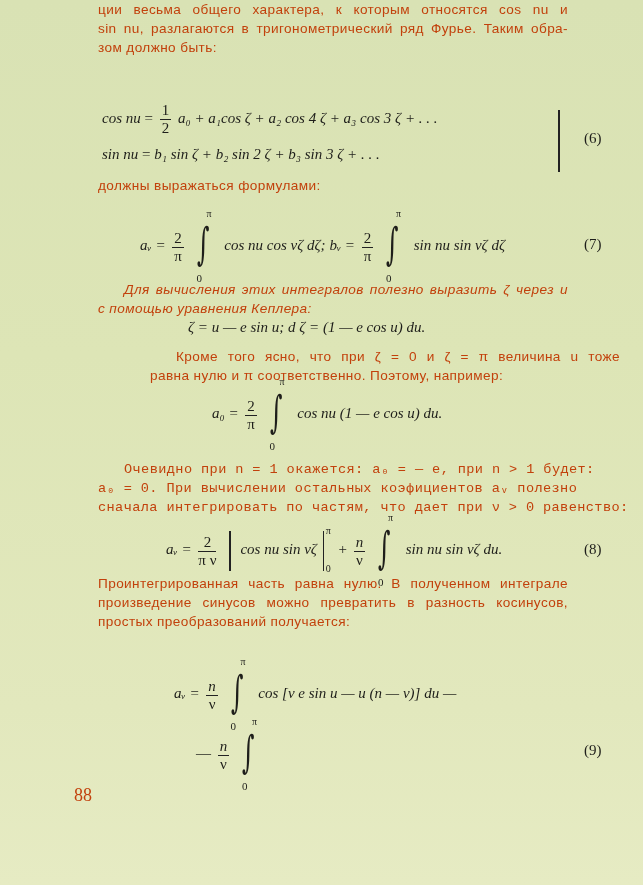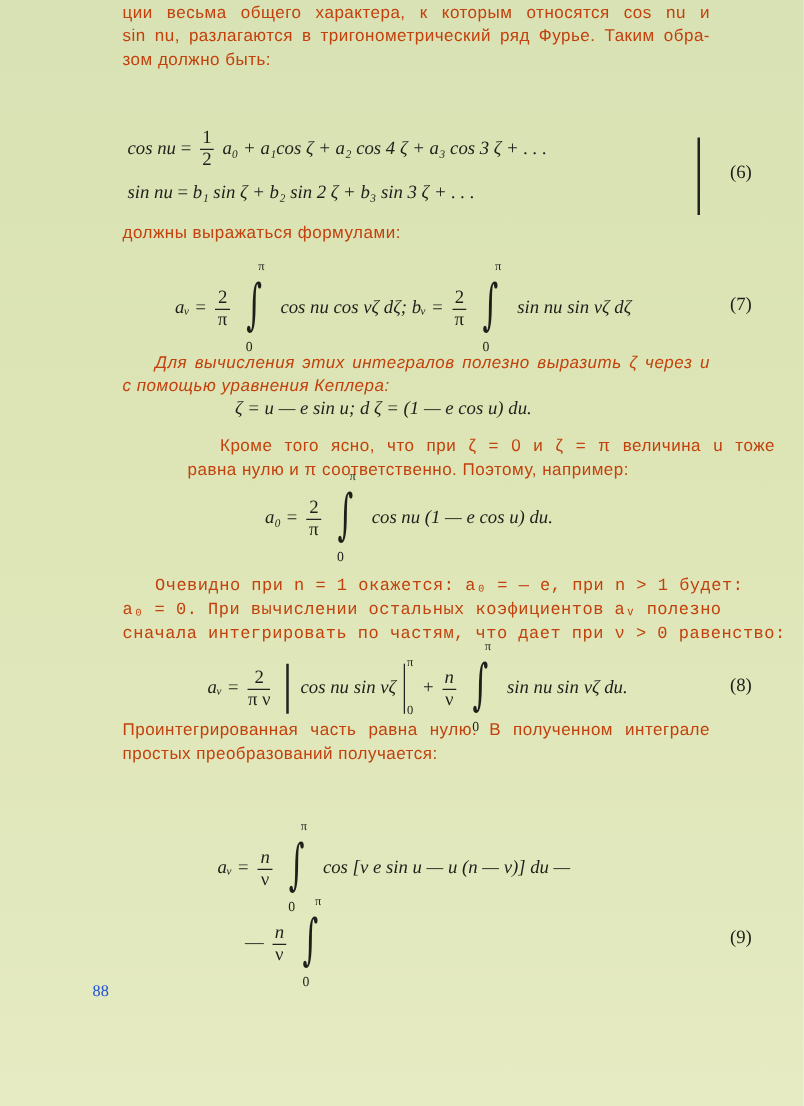--- a/index.html
+++ b/index.html
@@ -18,21 +18,21 @@
   .eq { position:absolute; font-family:"Liberation Serif","DejaVu Serif",serif; font-size:15px; white-space:nowrap; color:#1e1e1a; }
   .frac { display:inline-block; vertical-align:middle; text-align:center; margin:0 3px; }
   .frac .num { display:block; border-bottom:1px solid #222; padding:0 2px; line-height:17px; }
   .frac .den { display:block; line-height:17px; }
   .int { display:inline-block; position:relative; vertical-align:middle; width:22px; height:50px; margin:0 4px; }
   .int .sign { position:absolute; left:2px; top:-6px; font-size:44px; font-style:normal; font-family:"DejaVu Serif",serif; line-height:56px; transform:scaleX(0.55); transform-origin:left; }
   .int .up { position:absolute; left:12px; top:-14px; font-size:10px; font-style:normal; }
   .int .lo { position:absolute; left:2px; top:50px; font-size:11px; font-style:normal; }
   .eqnum { position:absolute; font-family:"Liberation Serif","DejaVu Serif",serif; font-size:15px; }
   .brace { position:absolute; width:6px; border-right:2px solid #222; }
-  .pagenum { position:absolute; left:74px; top:785px; font-family:"Liberation Serif","DejaVu Serif",serif; font-size:13px; color:#1d4ed8; }
+  .pagenum { position:absolute; left:74px; top:785px; font-family:"Liberation Serif","DejaVu Serif",serif; font-size:18px; color:#c2410c; }
   .bar { display:inline-block; vertical-align:middle; width:1.5px; height:40px; background:#222; margin:0 6px; }
   .evalbar { display:inline-block; vertical-align:middle; position:relative; width:14px; height:40px; }
   .evalbar .b { position:absolute; left:2px; top:0; width:1.5px; height:40px; background:#222; }
   .evalbar .t { position:absolute; left:5px; top:-6px; font-size:10px; }
   .evalbar .z { position:absolute; left:5px; top:32px; font-size:10px; }
 </style>
 </head>
 <body>
 
 <div class="p" style="top:0px; left:98px; position:absolute;">
@@ -142,20 +142,21 @@
     <span class="sign">∫</span>
     <span class="up">π</span>
     <span class="lo">0</span>
   </span>
   <span class="m">sin nu sin νζ du.</span>
 </div>
 <div class="eqnum" style="left:584px; top:541px;">(8)</div>
 
 <div class="p" style="top:574px; left:98px;">
   <span class="line">Проинтегрированная часть равна нулю. В полученном интеграле</span>
+  <span class="line">произведение синусов можно превратить в разность косинусов,</span>
   <span class="line last">простых преобразований получается:</span>
 </div>
 
 <div class="eq" style="left:174px; top:670px;">
   <span class="m">aᵥ =</span>
   <span class="frac">
     <span class="num m">n</span>
     <span class="den">ν</span>
   </span>
   <span class="int">

